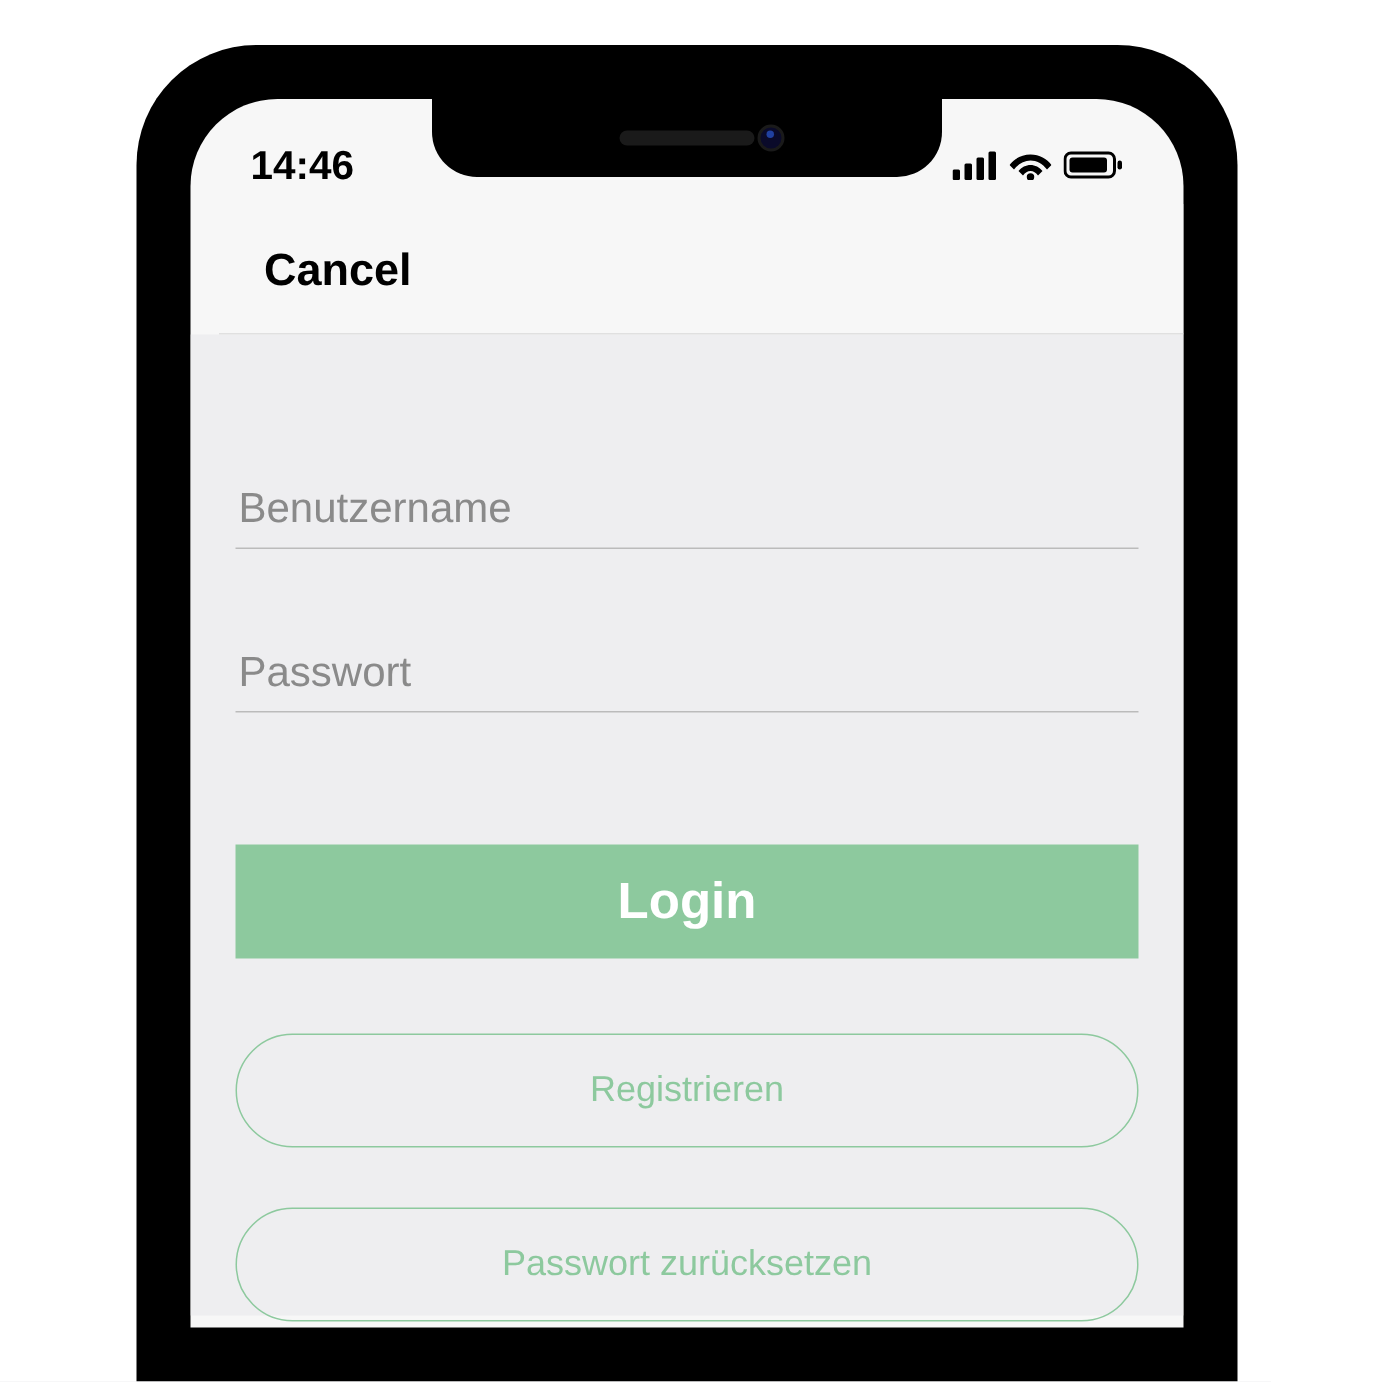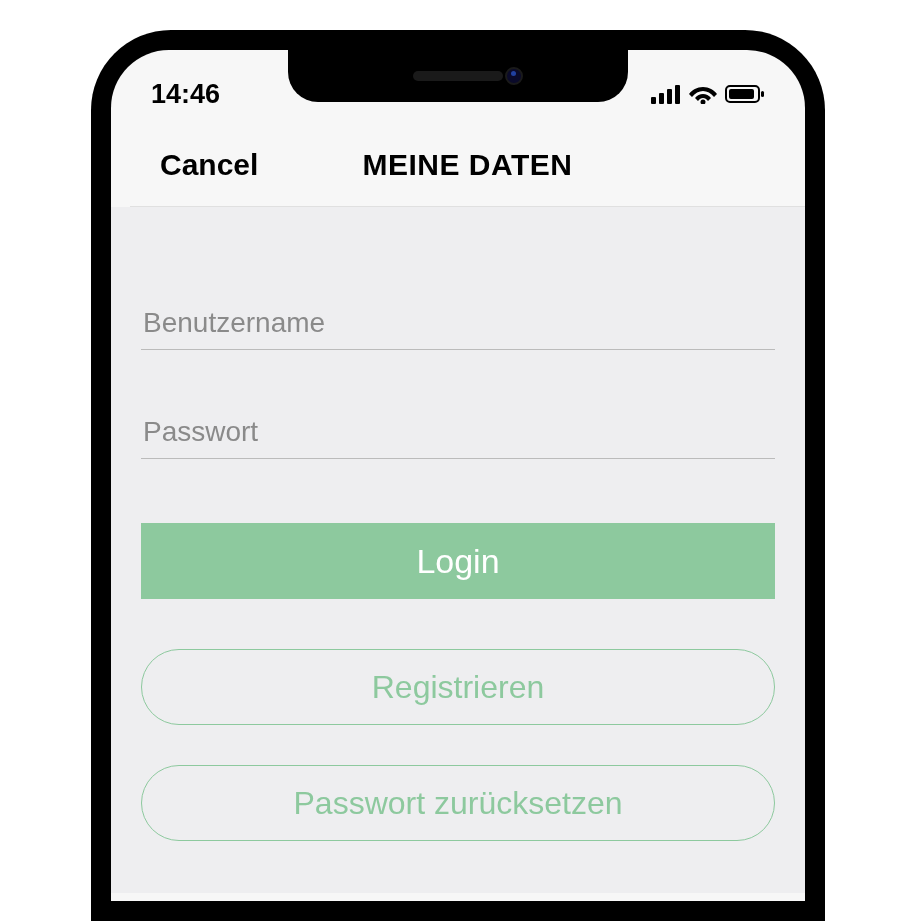--- a/index.html
+++ b/index.html
@@ -10,21 +10,21 @@
       height: 921px;
       display: flex;
       justify-content: center;
       padding-top: 30px;
     }
     .phone-frame {
       width: 734px;
       height: 891px;
       background: #000;
       border-radius: 80px 80px 0 0;
-      padding: 20px;
+      padding: 36px;
       position: relative;
       overflow: hidden;
     }
     .phone-screen {
       width: 100%;
       height: 100%;
       background: #f7f7f7;
       border-radius: 58px 58px 0 0;
       overflow: hidden;
       position: relative;
@@ -133,32 +133,32 @@
     }
     .input-field::placeholder {
       color: #8a8a8a;
     }
     .login-button {
       width: 100%;
       height: 76px;
       background: #8dc99e;
       color: #fff;
       font-size: 34px;
-      font-weight: 400;
+      font-weight: 700;
       border: none;
       cursor: pointer;
-      margin-top: 8px;
+      margin-top: 32px;
       margin-bottom: 50px;
     }
     .outline-button {
       width: 100%;
       height: 76px;
       background: transparent;
       color: #8dc99e;
-      font-size: 32px;
+      font-size: 24px;
       font-weight: 400;
       border: 1.5px solid #8dc99e;
       border-radius: 38px;
       cursor: pointer;
       margin-bottom: 40px;
     }
   </style>
 </head>
 <body>
 
@@ -193,21 +193,20 @@
             <rect x="1" y="2" width="33" height="16" rx="4" fill="none" stroke="#000" stroke-width="2"></rect>
             <rect x="4" y="5" width="25" height="10" rx="2" fill="#000"></rect>
             <rect x="36" y="7" width="3" height="6" rx="1.5" fill="#000"></rect>
           </svg>
         </span>
       </div>
     </div>
 
     <div class="nav-bar">
       <button class="cancel-button">Cancel</button>
-      <div class="nav-title">MEINE DATEN</div>
     </div>
 
     <div class="content">
       <input type="text" class="input-field" placeholder="Benutzername" style="">
       <input type="password" class="input-field" placeholder="Passwort" style="">
       <button class="login-button">Login</button>
       <button class="outline-button">Registrieren</button>
       <button class="outline-button">Passwort zurücksetzen</button>
     </div>
   </div>

